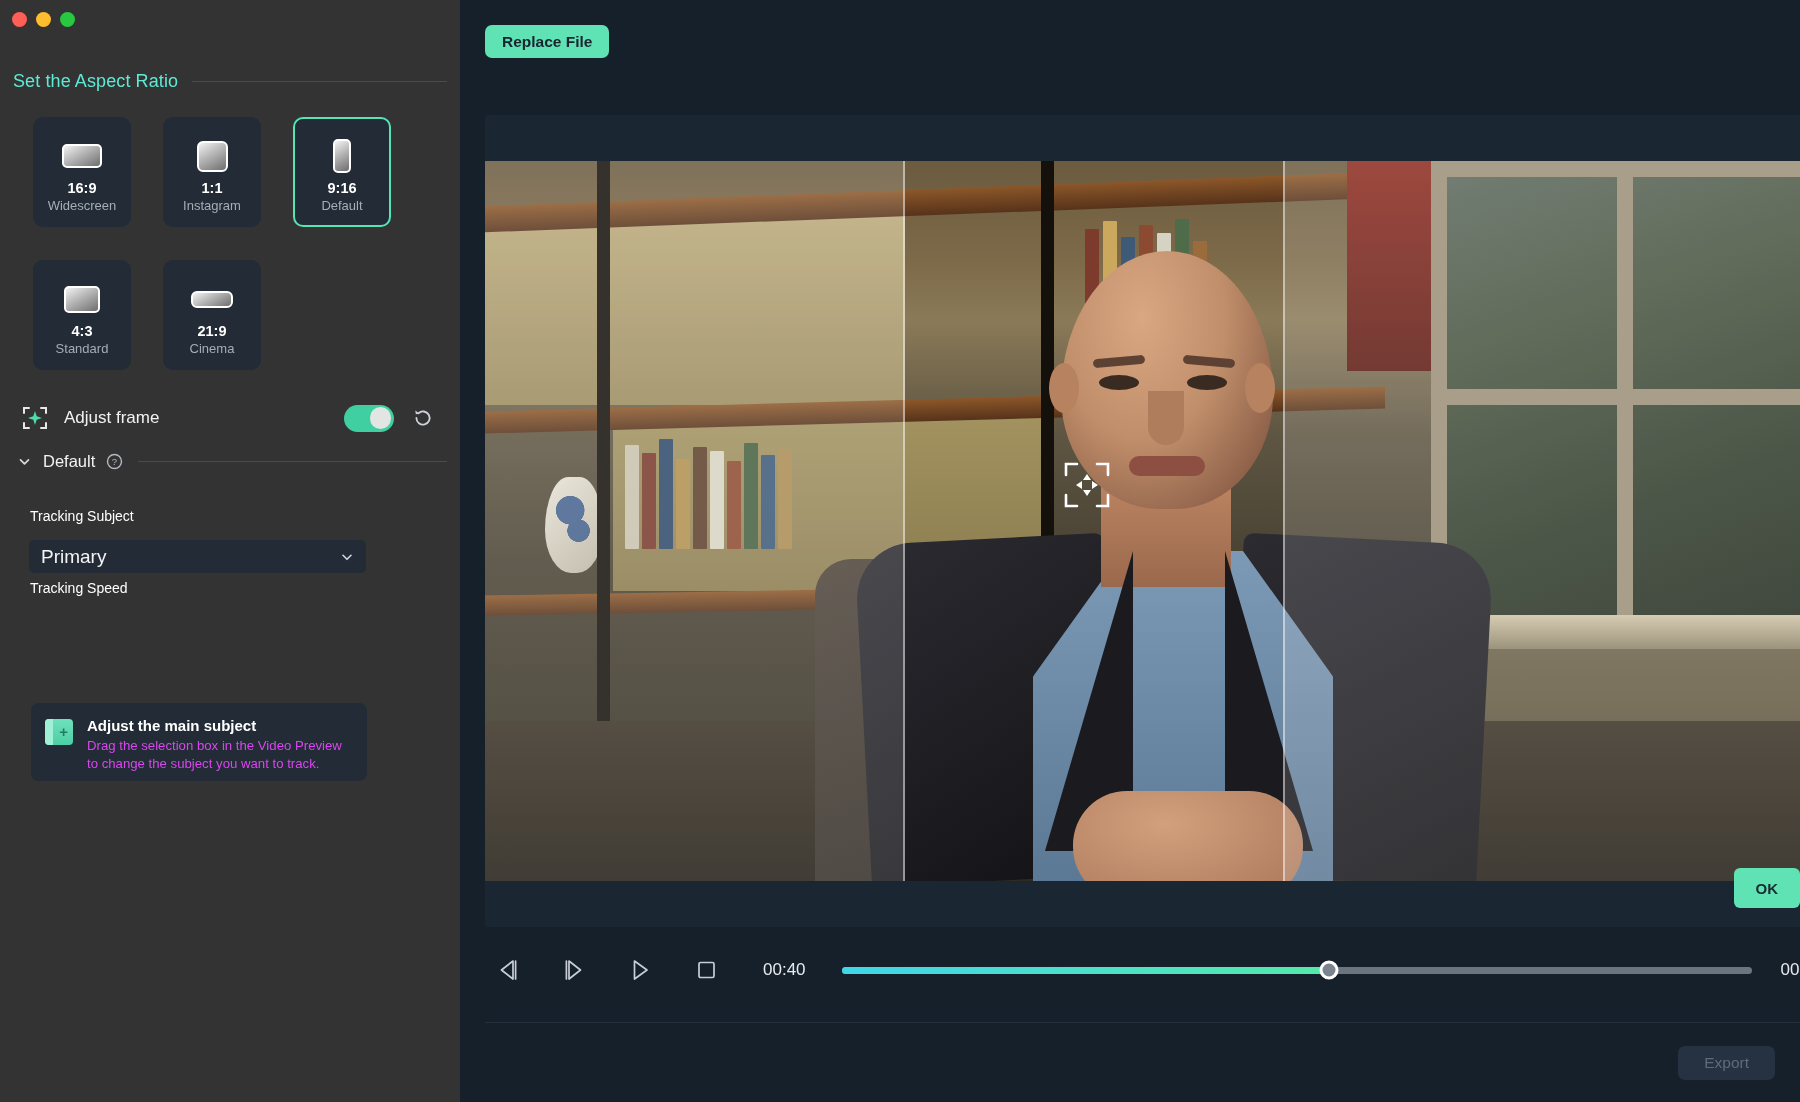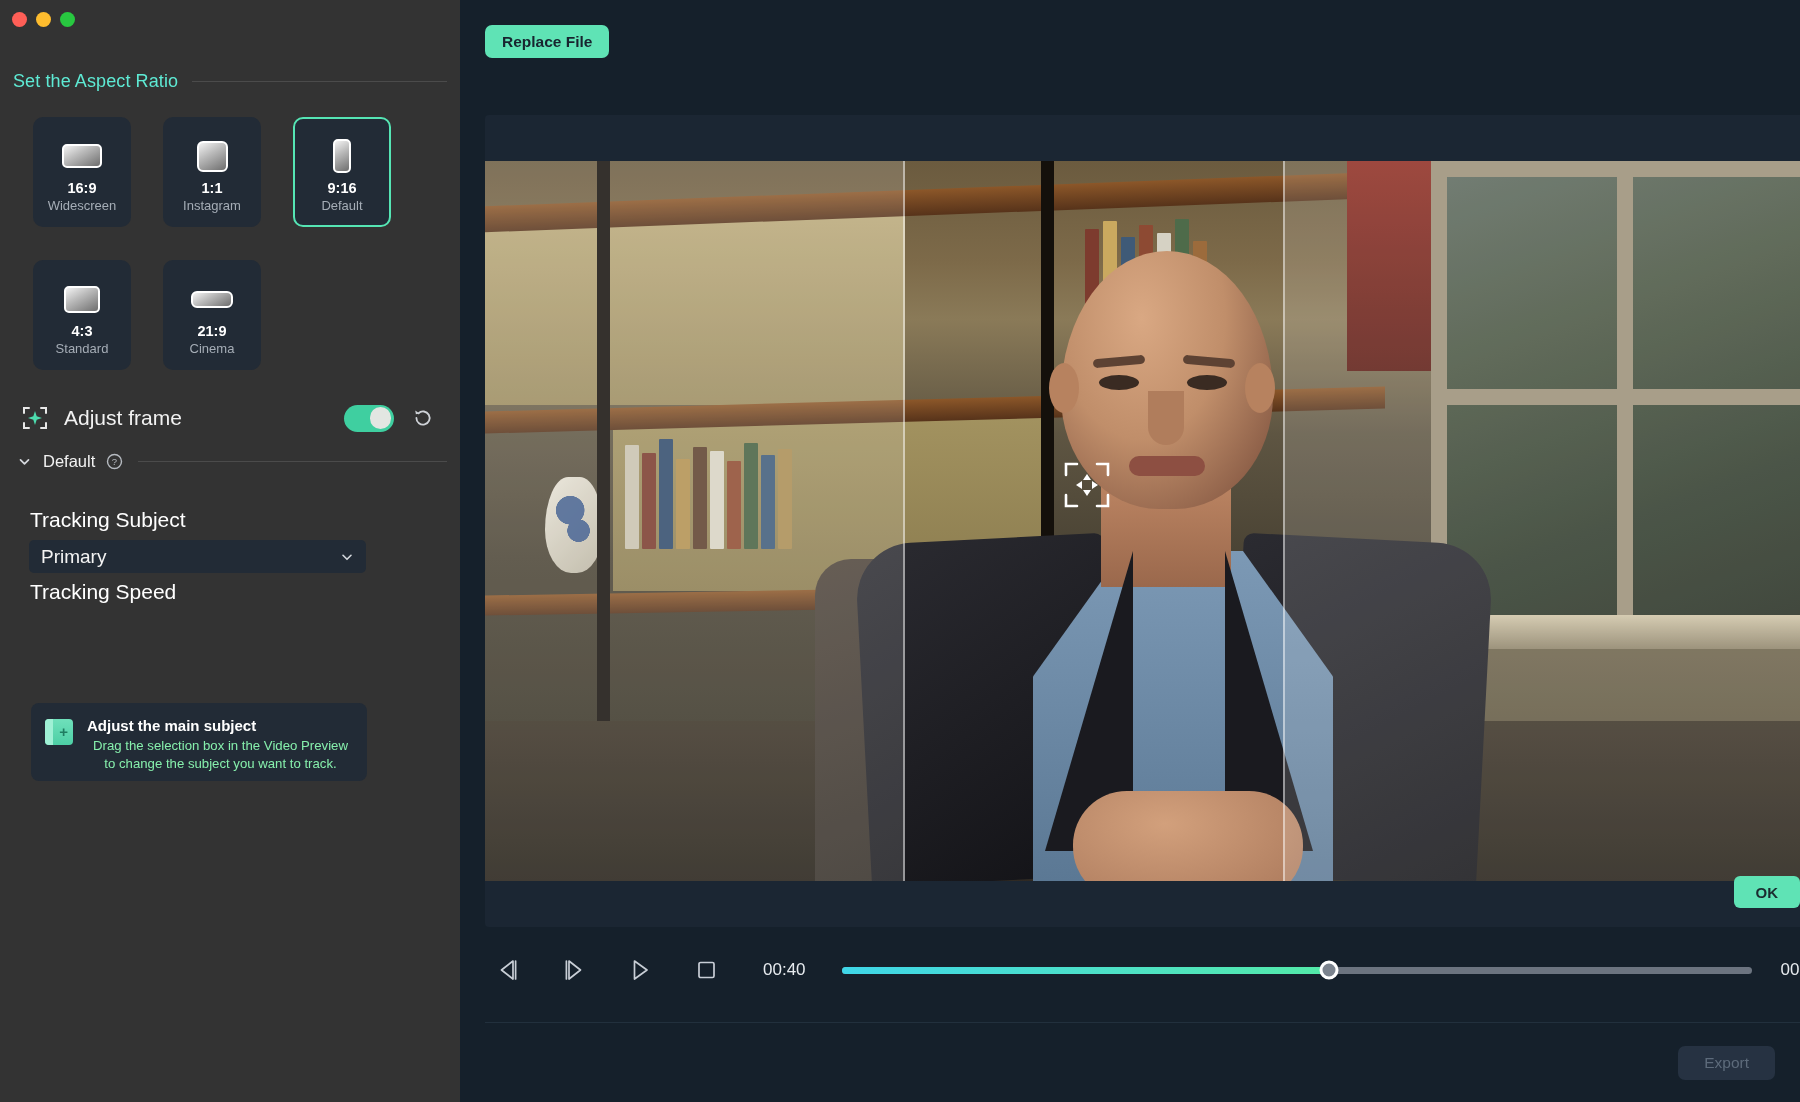--- a/index.html
+++ b/index.html
@@ -79,21 +79,21 @@
   }
   .ratio-sub { margin-top: 2px; font-size: 13px; color: #a5adb6; }
 
   
   .adjust-row {
     position: absolute; left: 22px; top: 398px;
     width: 412px; height: 40px;
     display: flex; align-items: center;
   }
   .af-icon { width: 26px; height: 26px; position: relative; }
-  .af-label { margin-left: 16px; font-size: 21px; color: #f2f2f2; }
+  .af-label { margin-left: 16px; font-size: 17px; color: #f2f2f2; }
   .af-spacer { flex: 1; }
   .toggle {
     width: 50px; height: 27px; border-radius: 14px;
     background: #3fcfa0; position: relative; cursor: pointer;
   }
   .toggle .knob {
     position: absolute; top: 2.6px; right: 2.6px;
     width: 21.5px; height: 21.5px; border-radius: 50%;
     background: #e2e6e2;
   }
@@ -108,21 +108,21 @@
     display: flex; align-items: center; gap: 11px;
   }
   .advanced-head { top: 452px; }
   .chev-sm { width: 15px; height: 15px; }
   .adv-title { font-size: 16.5px; color: #f2f2f2; }
   .help-ic { width: 17px; height: 17px; cursor: pointer;}
   .adv-rule { flex: 1; height: 1px; background: #4b4b4b; margin-left: 4px;}
 
   .field-label {
     position: absolute; left: 30px;
-    font-size: 21px; color: #ffffff;
+    font-size: 14px; color: #ffffff;
   }
   .lbl-subject { top: 508px; }
   .lbl-speed   { top: 580px; }
 
   .select {
     position: absolute; left: 29px;
     width: 337px; height: 33px;
     background: #222b36; border-radius: 5px;
     display: flex; align-items: center;
     padding: 0 12px;
@@ -152,23 +152,22 @@
     background:#9ff0d5;
   }
   .tip-ic:after {
     content:"+"; position:absolute; right:5px; top:50%;
     transform: translateY(-52%);
     color:#1f7d61; font-size:15px; line-height:1; font-weight:bold;
   }
   .tip-body { margin-left: 14px; }
   .tip-title { font-size: 15px; font-weight: bold; color: #ffffff; }
   .tip-text {
-    margin-top: 3px; font-size: 13.2px; color: #86efac; line-height: 1.37;
+    margin-top: 3px; font-size: 13.2px; color: #d946ef; line-height: 1.37;
     max-width: 272px;
-    text-align: center;
   }
 
   
   .main {
     flex: 1; height: 1102px;
     background: #15202b;
     position: relative;
   }
   .replace-btn {
     position: absolute; left: 25px; top: 25px;
@@ -325,21 +324,21 @@
   .crop-line { position:absolute; top:0; bottom:0; width:2px; background: rgba(255,255,255,0.55); }
   .line-left { left:418px; }
   .line-right{ right:538px; }
 
   
   .tracker {
     position:absolute; left:578px; top:300px; width:48px; height:48px;
   }
   .ok-btn {
     position:absolute; right:23px; bottom:19px;
-    height: 32px; padding: 0 22px;
+    height: 40px; padding: 0 22px;
     background: #5fe3b5; color:#1b2c30;
     font-size: 15px; font-weight: bold;
     border:none; border-radius:6px; cursor:pointer;
     display:flex;align-items:center;
   }
 
   
   .controls {
     position:absolute; left:25px; top:945px;
     width: 1338px; height: 50px;

